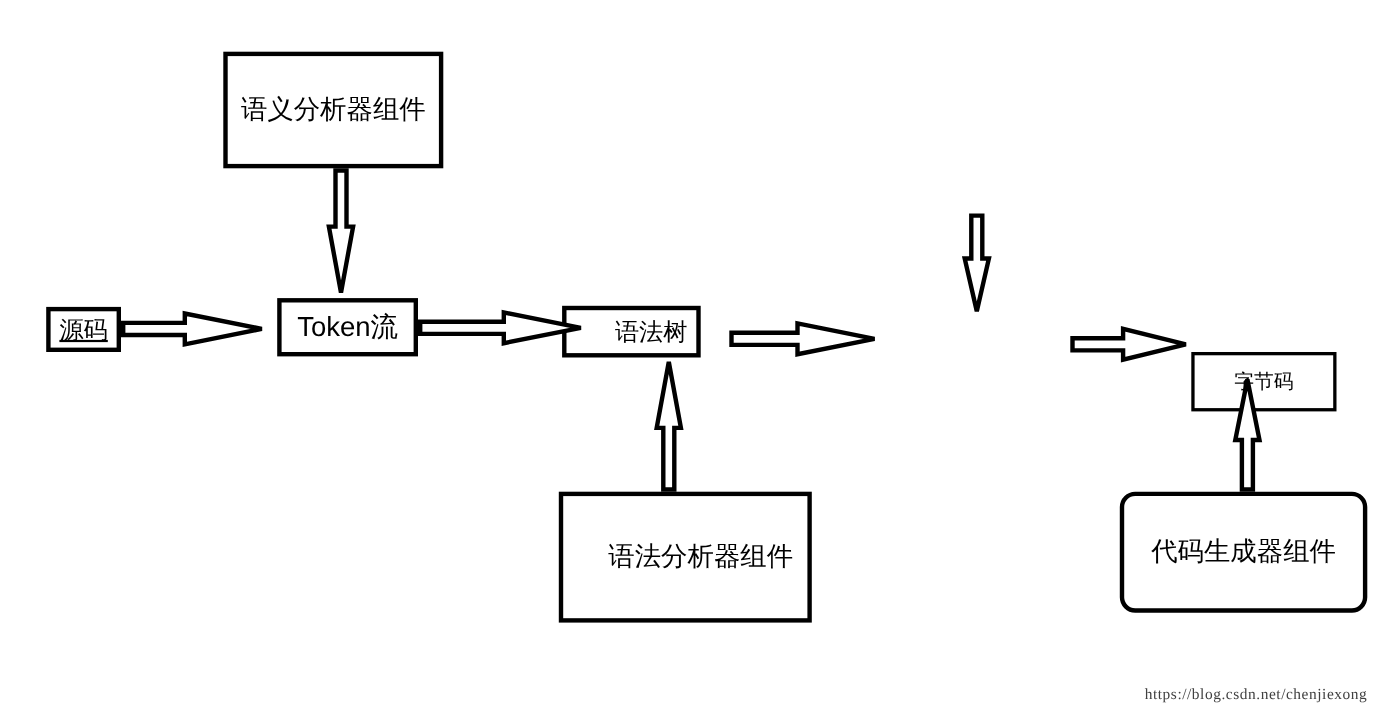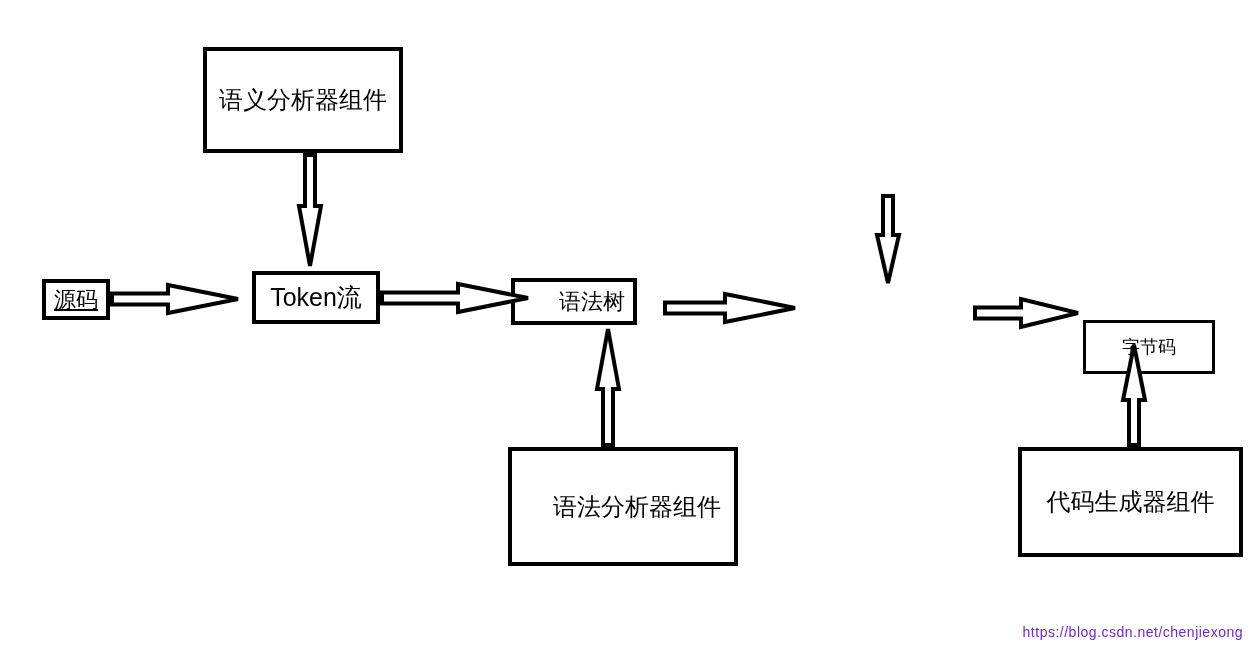--- a/index.html
+++ b/index.html
@@ -45,40 +45,40 @@
     font-size: 14px;
     letter-spacing: 0.5px;
     color: #e4e4e4;
     user-select: none;
   }
 </style>
 </head>
 <body>
 
 <div class="canvas">
-  <div class="watermark" style="color: #6d28d9;">https://blog.csdn.net/chenjiexong</div>
+  <div class="watermark" style="color: #404040; font-family: Liberation Serif, serif;">https://blog.csdn.net/chenjiexong</div>
 <div class="node" style="left: 42px; top: 279px; width: 68px; height: 41px; border-width: 4px; font-size: 22px; text-decoration: underline;">
       <span>源码</span>
     </div>
     <div class="node" style="left: 203px; top: 47px; width: 200px; height: 106px; border-width: 4px; font-size: 24px;">
       <span>语义分析器组件</span>
     </div>
     <div class="node" style="left: 252px; top: 271px; width: 128px; height: 53px; border-width: 4px; font-size: 25px;">
       <span>Token流</span>
     </div>
     <div class="node" style="left: 511px; top: 278px; width: 126px; height: 47px; border-width: 4px; font-size: 22px; padding-left: 36px;">
       <span>语法树</span>
     </div>
     <div class="node" style="left: 1083px; top: 288px; width: 132px; height: 54px; border-width: 3px; font-size: 18px; margin-top: 32px;">
       <span>字节码</span>
     </div>
     <div class="node" style="left: 508px; top: 447px; width: 230px; height: 119px; border-width: 4px; font-size: 24px; padding-left: 28px;">
       <span>语法分析器组件</span>
     </div>
-    <div class="node" style="left: 1018px; top: 447px; width: 225px; height: 110px; border-width: 4px; font-size: 24px;">
+    <div class="node" style="left: 1018px; top: 447px; width: 225px; height: 110px; border-width: 4px; font-size: 24px; border-radius: 14px;">
       <span>代码生成器组件</span>
     </div>
     <svg class="arrow" width="130" height="36" style="left: 110px; top: 281px;">
       <polygon points="2,12.5 58,12.5 58,4 128,18 58,32 58,23.5 2,23.5"></polygon>
     </svg>
     <svg class="arrow" width="36" height="115" style="left: 292px; top: 153px;">
       <polygon points="13,2 13,53 7,53 18,113 29,53 23,53 23,2"></polygon>
     </svg>
     <svg class="arrow" width="150" height="36" style="left: 380px; top: 280px;">
       <polygon points="2,12.5 78,12.5 78,4 148,18 78,32 78,23.5 2,23.5"></polygon>

